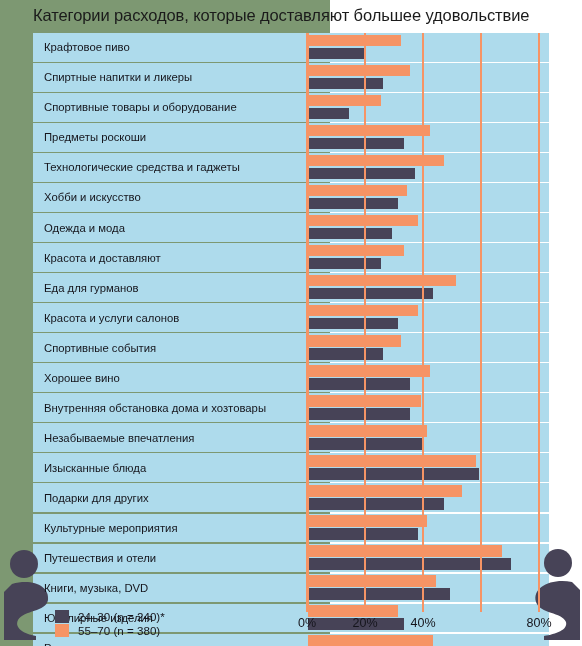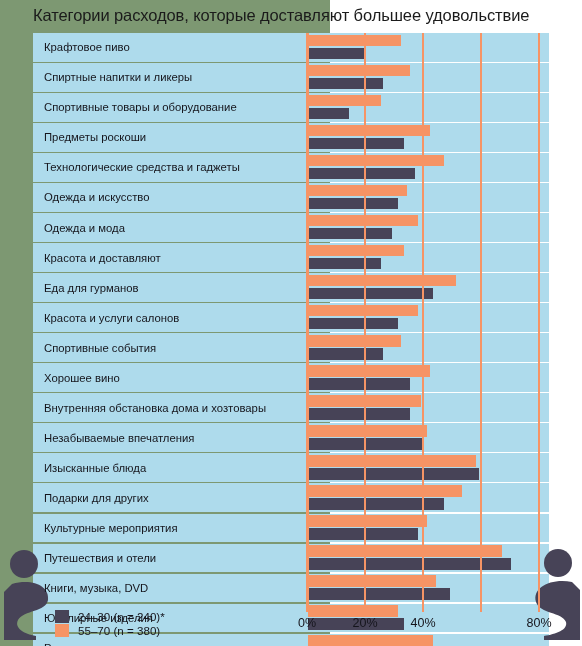--- a/index.html
+++ b/index.html
@@ -108,21 +108,21 @@
       </div>
     </div>
     <div class="row">
       <div class="rowlabel">Технологические средства и гаджеты</div>
       <div class="bars">
         <div class="bar b55" style="width: 136.3px; background: rgb(246, 148, 101);"></div>
         <div class="bar b24" style="width: 107.3px; background: rgb(71, 67, 87);"></div>
       </div>
     </div>
     <div class="row">
-      <div class="rowlabel">Одежда и искусство</div>
+      <div class="rowlabel">Хобби и искусство</div>
       <div class="bars">
         <div class="bar b55" style="width: 98.6px; background: rgb(246, 148, 101);"></div>
         <div class="bar b24" style="width: 89.9px; background: rgb(71, 67, 87);"></div>
       </div>
     </div>
     <div class="row">
       <div class="rowlabel">Одежда и мода</div>
       <div class="bars">
         <div class="bar b55" style="width: 110.2px; background: rgb(246, 148, 101);"></div>
         <div class="bar b24" style="width: 84.1px; background: rgb(71, 67, 87);"></div>

